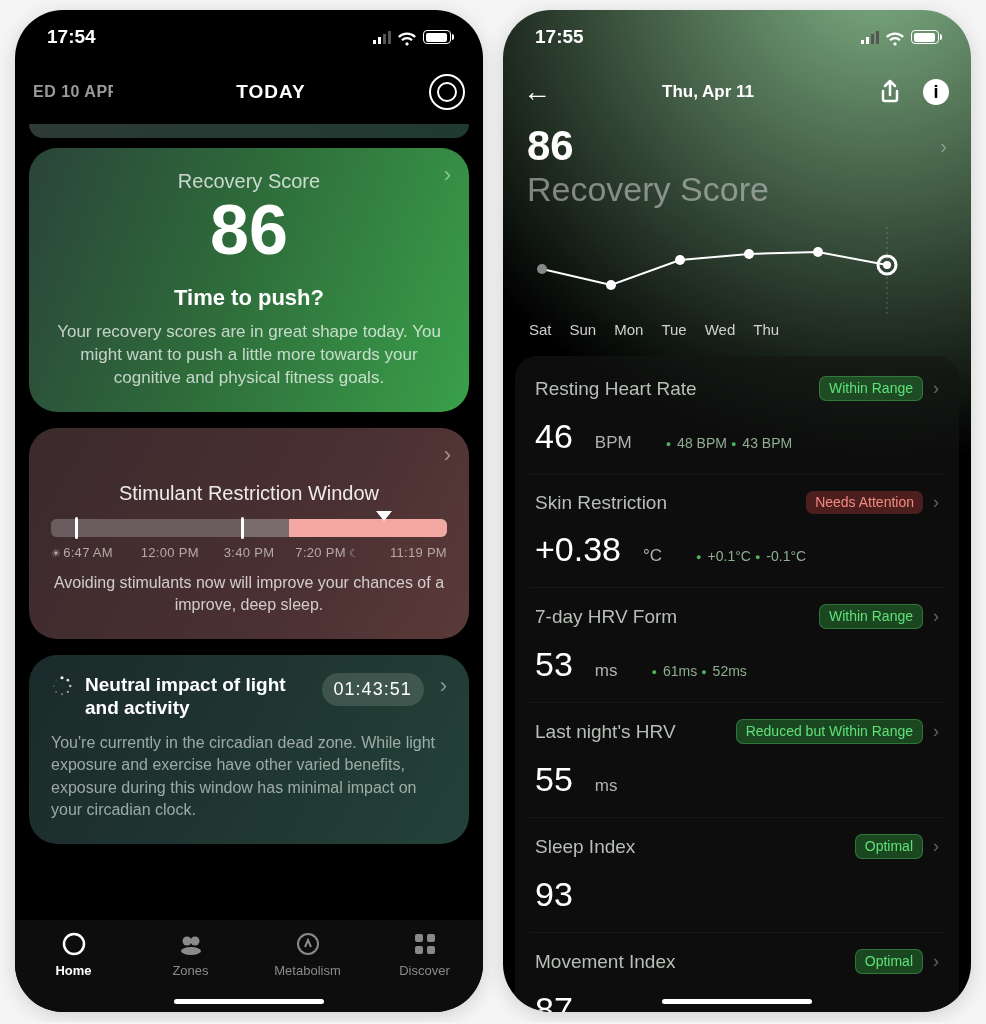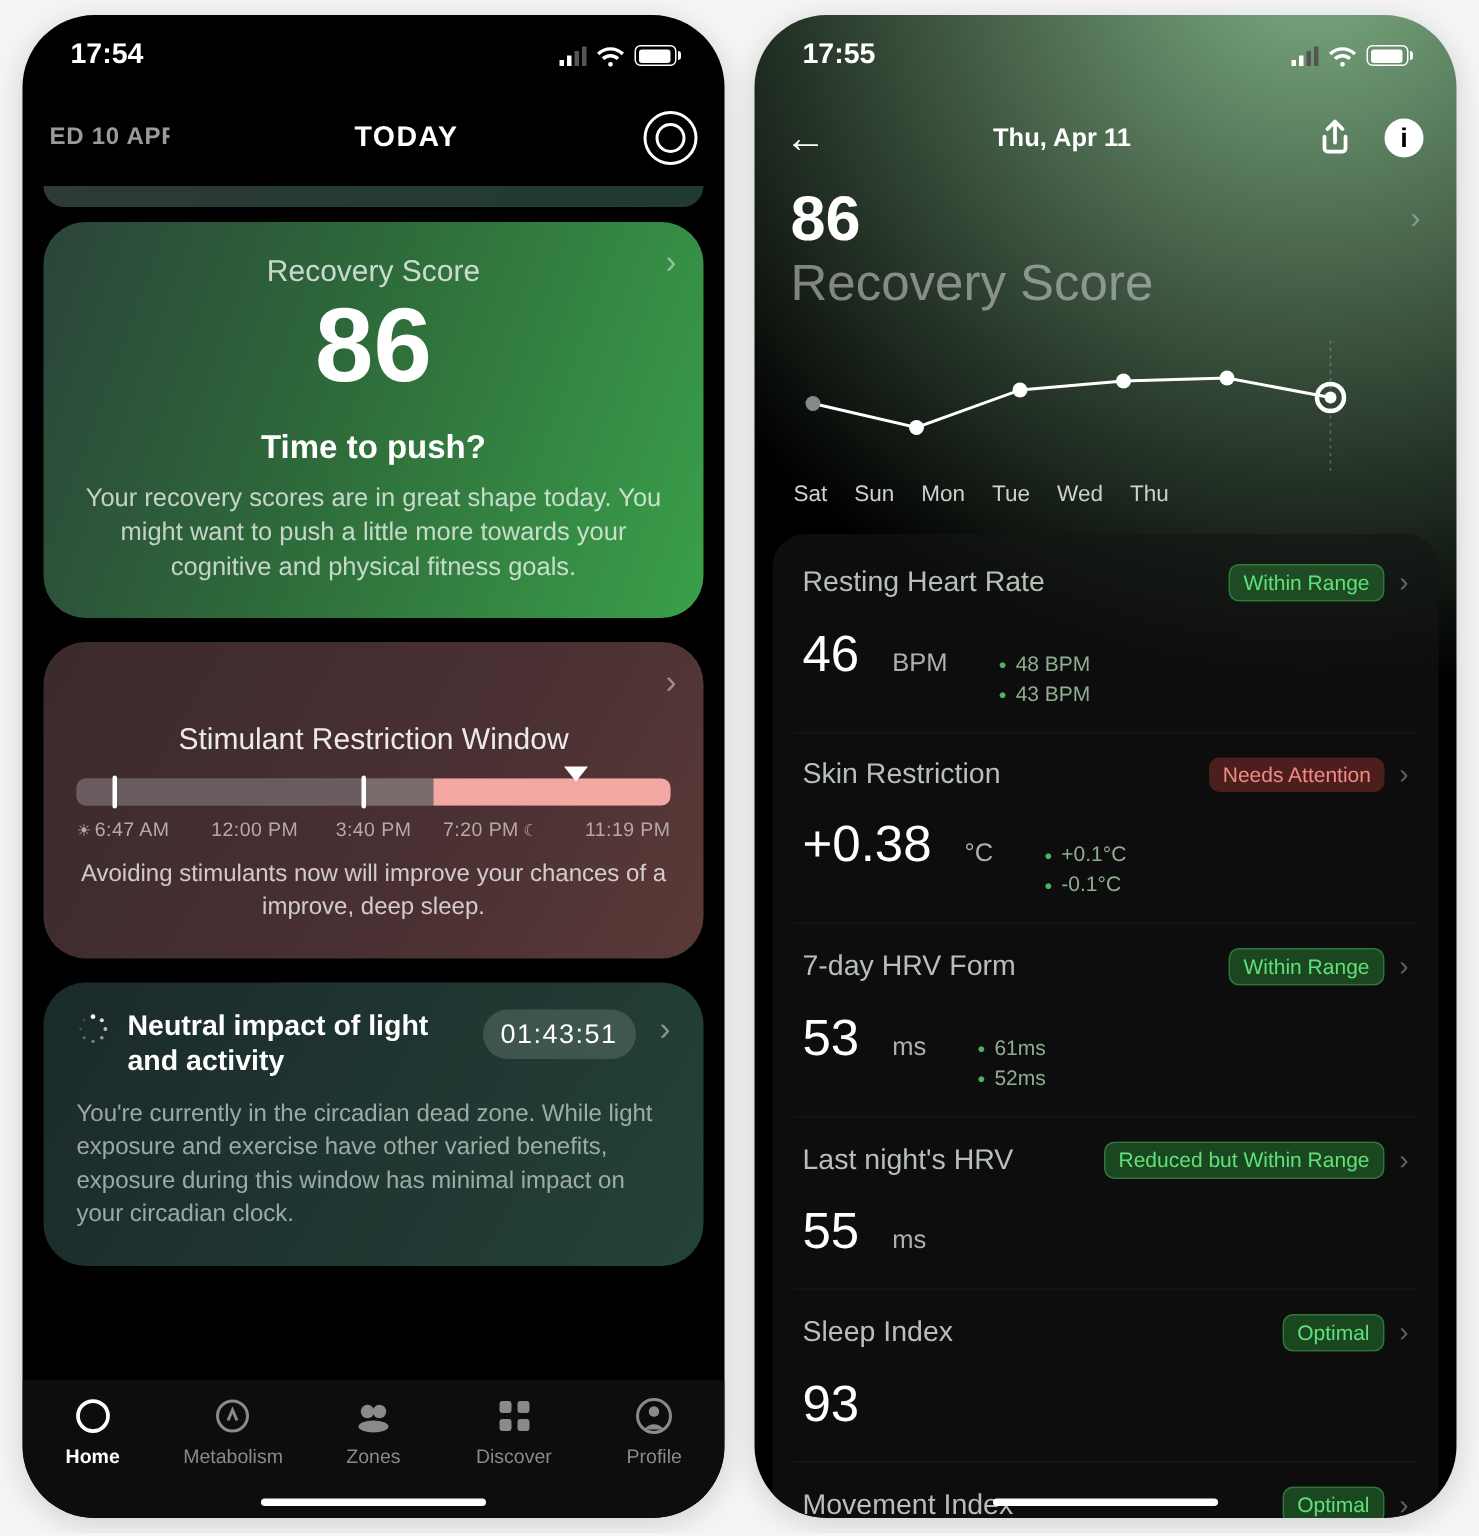--- a/index.html
+++ b/index.html
@@ -124,21 +124,21 @@
   .metric{ padding:16px 6px 18px; border-bottom:1px solid rgba(255,255,255,0.04);}
   .m-top{ display:flex; align-items:center;}
   .m-name{ color:#b8beb8; font-size:19px; flex:1;}
   .badge{ font-size:14px; padding:3px 9px 4px; border-radius:7px; font-weight:500;}
   .badge.green{ background:rgba(40,120,50,.55); color:#5fe07a; border:0.5px solid rgba(95,224,122,.3);}
   .badge.red{ background:rgba(130,45,45,.55); color:#f28b82;}
   .m-chev{ color:rgba(255,255,255,.35); margin-left:10px; font-size:18px;}
   .m-val-row{ display:flex; align-items:baseline; gap:24px; margin-top:16px;}
   .m-val{ font-size:34px; font-weight:500; color:#fff;}
   .m-unit{ font-size:17px; color:#b0b0b0; margin-left:-2px;}
-  .ref-stack{ margin-left:10px; display:flex; flex-direction:column; gap:4px; font-size:14px; color:#8fae90;}
+  .ref-stack{ margin-left:10px; display:flex; flex-direction:row; gap:4px; font-size:14px; color:#8fae90;}
   .ref-stack div::before{ content:"●"; color:#4fb45f; margin-right:6px; font-size:9px; vertical-align:1px;}
 
 </style>
 </head>
 <body>
 
 <div class="phone">
   <div class="status-bar">
     <span>17:54</span>
     <div class="status-right">
@@ -227,56 +227,46 @@
       <span class="tico">
           <svg width="26" height="26">
             <circle cx="13" cy="13" r="10" stroke="#fff" stroke-width="2.5" fill="none"></circle>
           </svg>
         </span>
       <span>Home</span>
     </div>
     <div class="tab">
       <span class="tico">
           <svg width="26" height="26">
-            <circle cx="13" cy="13" r="10" stroke="#8a8a8a" stroke-width="2" fill="none"></circle>
-            <path d="M10 16 L13 9 L16 16" stroke="#8a8a8a" stroke-width="2" fill="none"></path>
-          </svg>
-        </span>
-      <span>Metabolism</span>
+            <circle cx="9" cy="10" r="4.5" fill="#8a8a8a"></circle>
+            <circle cx="17" cy="10" r="4.5" fill="#8a8a8a"></circle>
+            <ellipse cx="13" cy="20" rx="10" ry="4" fill="#8a8a8a"></ellipse>
+          </svg>
+        </span>
+      <span>Zones</span>
     </div>
     <div class="tab">
       <span class="tico">
           <svg width="26" height="26">
-            <circle cx="9" cy="10" r="4.5" fill="#8a8a8a"></circle>
-            <circle cx="17" cy="10" r="4.5" fill="#8a8a8a"></circle>
-            <ellipse cx="13" cy="20" rx="10" ry="4" fill="#8a8a8a"></ellipse>
-          </svg>
-        </span>
-      <span>Zones</span>
+            <circle cx="13" cy="13" r="10" stroke="#8a8a8a" stroke-width="2" fill="none"></circle>
+            <path d="M10 16 L13 9 L16 16" stroke="#8a8a8a" stroke-width="2" fill="none"></path>
+          </svg>
+        </span>
+      <span>Metabolism</span>
     </div>
     <div class="tab">
       <span class="tico">
           <svg width="26" height="26">
             <rect x="3" y="3" width="8" height="8" rx="2" fill="#8a8a8a"></rect>
             <rect x="15" y="3" width="8" height="8" rx="2" fill="#8a8a8a"></rect>
             <rect x="3" y="15" width="8" height="8" rx="2" fill="#8a8a8a"></rect>
             <rect x="15" y="15" width="8" height="8" rx="2" fill="#8a8a8a"></rect>
           </svg>
         </span>
       <span>Discover</span>
-    </div>
-    <div class="tab">
-      <span class="tico">
-          <svg width="26" height="26">
-            <circle cx="13" cy="13" r="11" stroke="#8a8a8a" stroke-width="2" fill="none"></circle>
-            <circle cx="13" cy="10" r="3.5" fill="#8a8a8a"></circle>
-            <path d="M6 22 Q13 15 20 22" fill="#8a8a8a"></path>
-          </svg>
-        </span>
-      <span>Profile</span>
     </div>
     <div class="home-ind"></div>
   </div>
 </div>
 
 <div class="phone right">
   <div class="status-bar">
     <span>17:55</span>
     <div class="status-right">
       <span class="signal">

